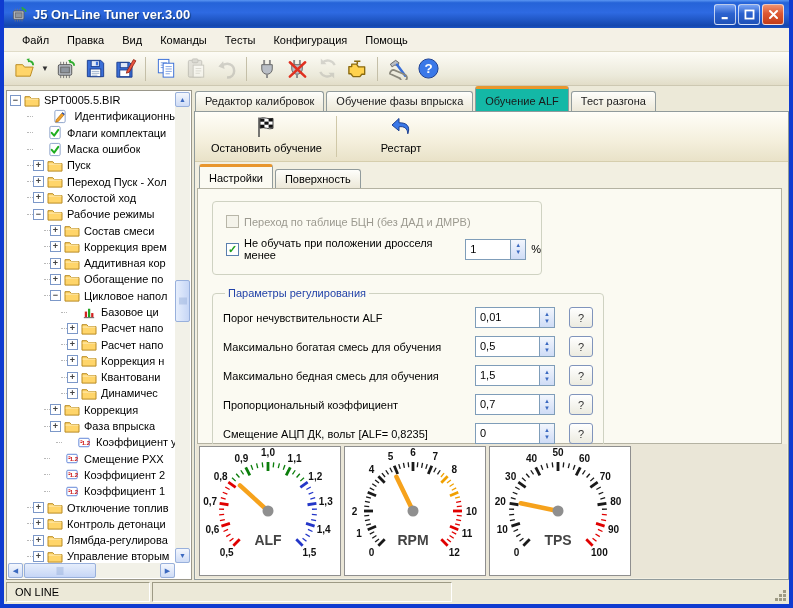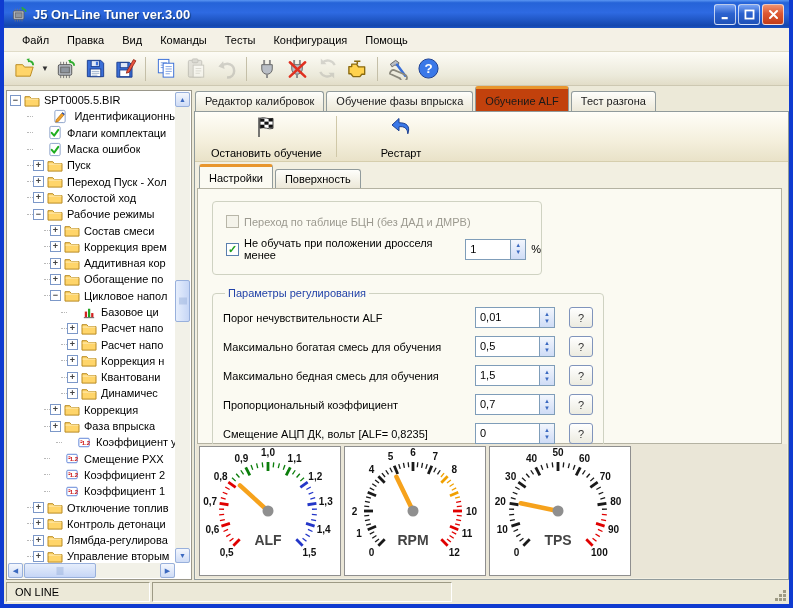--- a/index.html
+++ b/index.html
@@ -54,26 +54,26 @@
   .sthumb.h { background:linear-gradient(180deg,#e6eefc,#c6d6f6); }
   .grip-lines { position:absolute; left:50%; top:50%; transform:translate(-50%,-50%); display:flex; gap:1px; }
   .grip-lines i { display:block; width:1px; height:7px; background:#9ab1dc; }
   .grip-lines.h { flex-direction:column; }
   .grip-lines.h i { width:7px; height:1px; }
   
   .main { position:absolute; left:190px; top:0; width:595px; bottom:0; }
   .tabs { display:flex; align-items:flex-end; height:25px; padding-left:1px; }
   .tab { font-size:11px; padding:3px 9px 9px; border:1px solid #919b9c; border-bottom:none;
     border-radius:3px 3px 0 0; background:linear-gradient(180deg,#fefefb,#ece8d8); margin-right:2px; height:20px; color:#1a1a1a; }
-  .tab.active { height:25px; background:#c2410c; padding-top:6px; border-top:3px solid #e8962e; font-weight:normal; position:relative; z-index:2; }
+  .tab.active { height:25px; background:#14b8a6; padding-top:6px; border-top:3px solid #e8962e; font-weight:normal; position:relative; z-index:2; }
   .page { position:absolute; top:25px; left:0; right:0; bottom:0; border:1px solid #919b9c; background:#f2efe1; }
   
   .band { height:50px; display:flex; align-items:stretch; padding-left:6px;
     background:linear-gradient(180deg,#fffef8,#f4efdc 60%,#e9e2c8); border-bottom:1px solid #d6cead; }
-  .abtn { display:flex; flex-direction:column; align-items:center; justify-content:space-between; padding:2px 10px; min-width:120px; }
+  .abtn { display:flex; flex-direction:column; align-items:center; justify-content:flex-start; padding:2px 10px; min-width:120px; }
   .abtn svg { width:24px; height:24px; }
   .abtn span { font-size:11px; margin-top:1px; }
   .asep { width:1px; background:#d0c8a8; margin:4px 4px; }
   
   .subtabs { display:flex; align-items:flex-end; height:24px; padding-left:4px; margin-top:2px; }
   .stab { font-size:11px; padding:3px 9px; border:1px solid #919b9c; border-bottom:none; border-radius:3px 3px 0 0;
     background:linear-gradient(180deg,#fefefb,#ece8d8); margin-right:2px; height:19px; }
   .stab.active { height:24px; padding-top:5px; border-top:3px solid #e8962e; background:#fbfaf2; position:relative; z-index:2; }
   
   .settings { position:relative; margin:0 6px 0 2px; height:256px; background:#fbfaf2;

